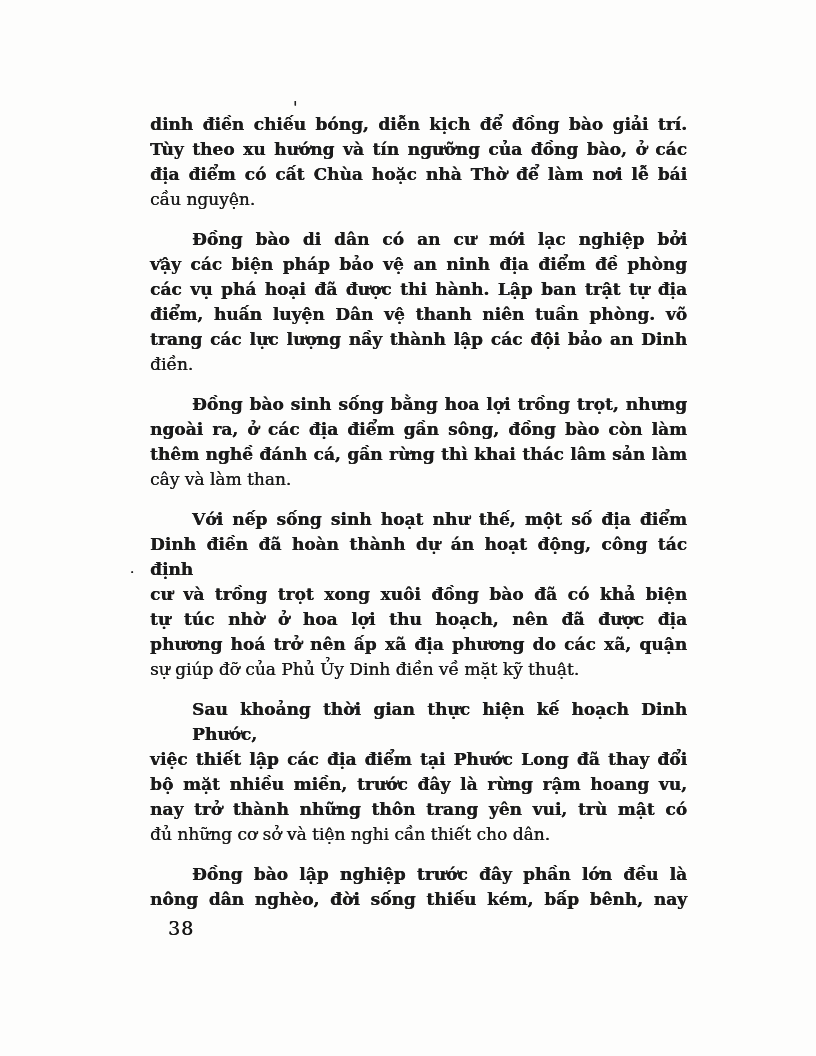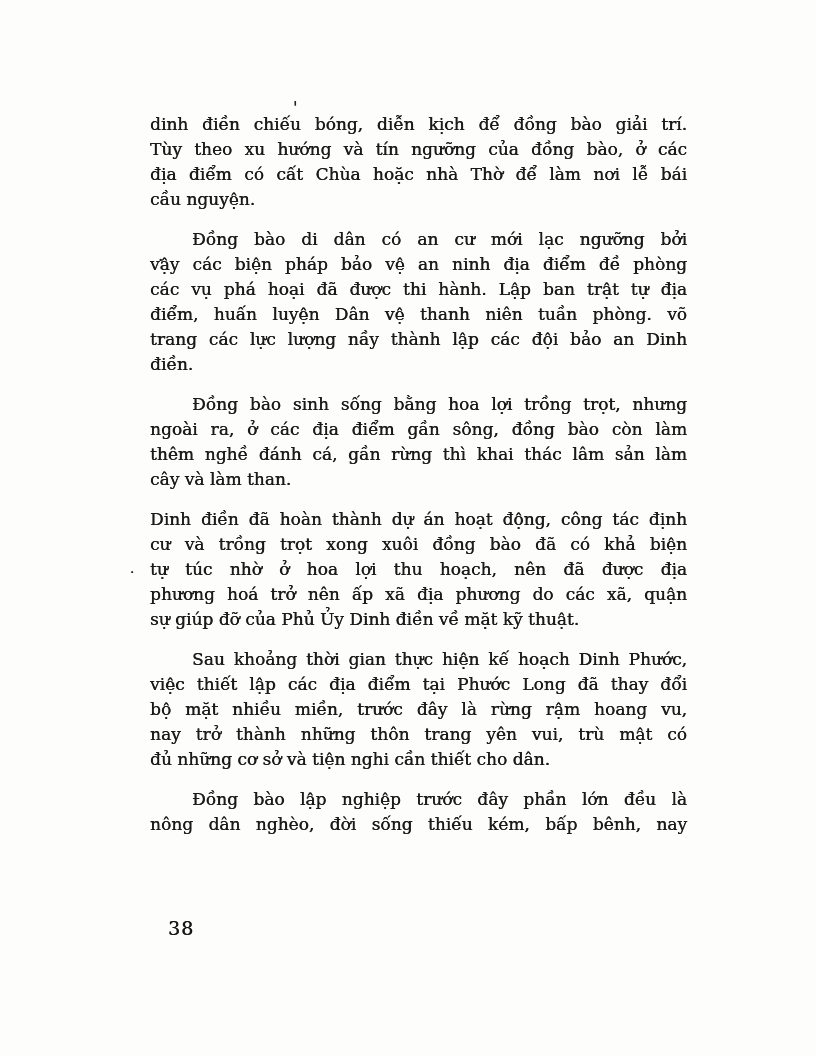--- a/index.html
+++ b/index.html
@@ -34,20 +34,21 @@
   .paragraph {
     margin: 0 0 15px 0;
   }
   .line {
     text-align: left;
     white-space: normal;
   }
   .line.just {
     text-align: justify;
     text-align-last: justify;
+    font-weight: bold;
   }
   .stray {
     position: absolute;
     color: #222;
     line-height: 1;
     text-shadow: 0.3px 0 0 currentColor;
   }
   .page-number {
     position: absolute;
     left: 168px;
@@ -64,34 +65,35 @@
 
 <div class="scan-page">
   <div class="text-block" style="color: rgb(27, 27, 27);">
       <div class="paragraph">
         <div class="line just">dinh điền chiếu bóng, diễn kịch để đồng bào giải trí.</div>
         <div class="line just">Tùy theo xu hướng và tín ngưỡng của đồng bào, ở các</div>
         <div class="line just">địa điểm có cất Chùa hoặc nhà Thờ để làm nơi lễ bái</div>
         <div class="line">cầu nguyện.</div>
       </div>
       <div class="paragraph">
-        <div class="line just" style="padding-left: 42px;">Đồng bào di dân có an cư mới lạc ngưỡng bởi</div>
+        <div class="line just" style="padding-left: 42px;">Đồng bào di dân có an cư mới lạc nghiệp bởi</div>
         <div class="line just">vậy các biện pháp bảo vệ an ninh địa điểm đề phòng</div>
         <div class="line just">các vụ phá hoại đã được thi hành. Lập ban trật tự địa</div>
         <div class="line just">điểm, huấn luyện Dân vệ thanh niên tuần phòng. võ</div>
         <div class="line just">trang các lực lượng nầy thành lập các đội bảo an Dinh</div>
         <div class="line">điền.</div>
       </div>
       <div class="paragraph">
         <div class="line just" style="padding-left: 42px;">Đồng bào sinh sống bằng hoa lợi trồng trọt, nhưng</div>
         <div class="line just">ngoài ra, ở các địa điểm gần sông, đồng bào còn làm</div>
         <div class="line just">thêm nghề đánh cá, gần rừng thì khai thác lâm sản làm</div>
         <div class="line">cây và làm than.</div>
       </div>
       <div class="paragraph">
+        <div class="line just" style="padding-left: 42px;">Với nếp sống sinh hoạt như thế, một số địa điểm</div>
         <div class="line just">Dinh điền đã hoàn thành dự án hoạt động, công tác định</div>
         <div class="line just">cư và trồng trọt xong xuôi đồng bào đã có khả biện</div>
         <div class="line just">tự túc nhờ ở hoa lợi thu hoạch, nên đã được địa</div>
         <div class="line just">phương hoá trở nên ấp xã địa phương do các xã, quận</div>
         <div class="line">sự giúp đỡ của Phủ Ủy Dinh điền về mặt kỹ thuật.</div>
       </div>
       <div class="paragraph">
         <div class="line just" style="padding-left: 42px;">Sau khoảng thời gian thực hiện kế hoạch Dinh Phước,</div>
         <div class="line just">việc thiết lập các địa điểm tại Phước Long đã thay đổi</div>
         <div class="line just">bộ mặt nhiều miền, trước đây là rừng rậm hoang vu,</div>

